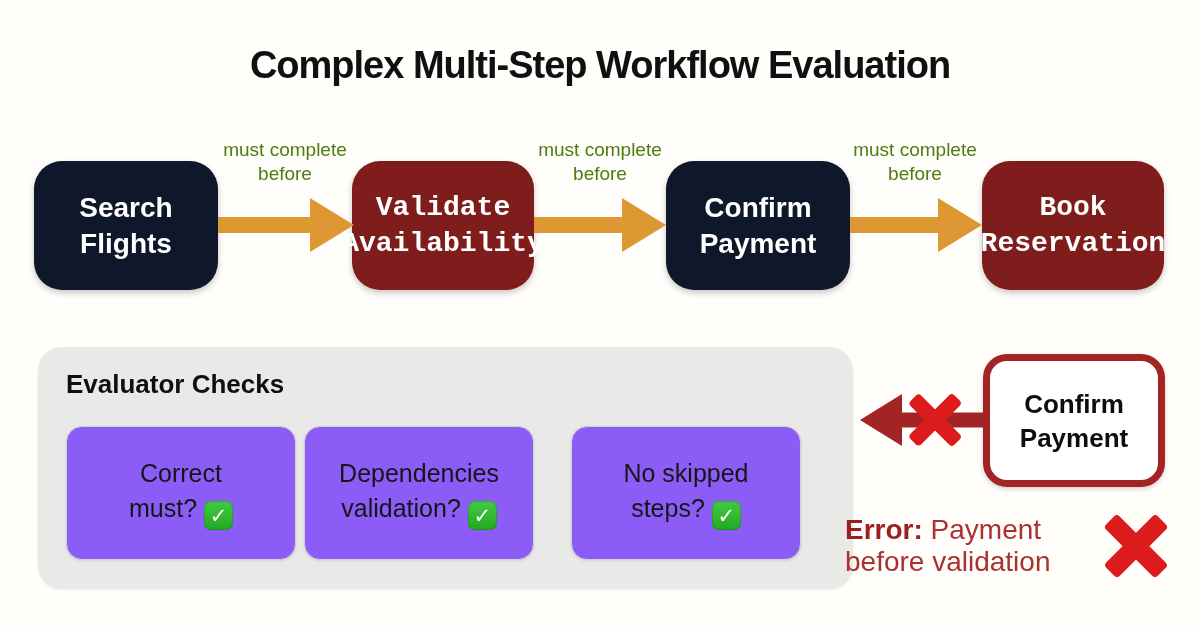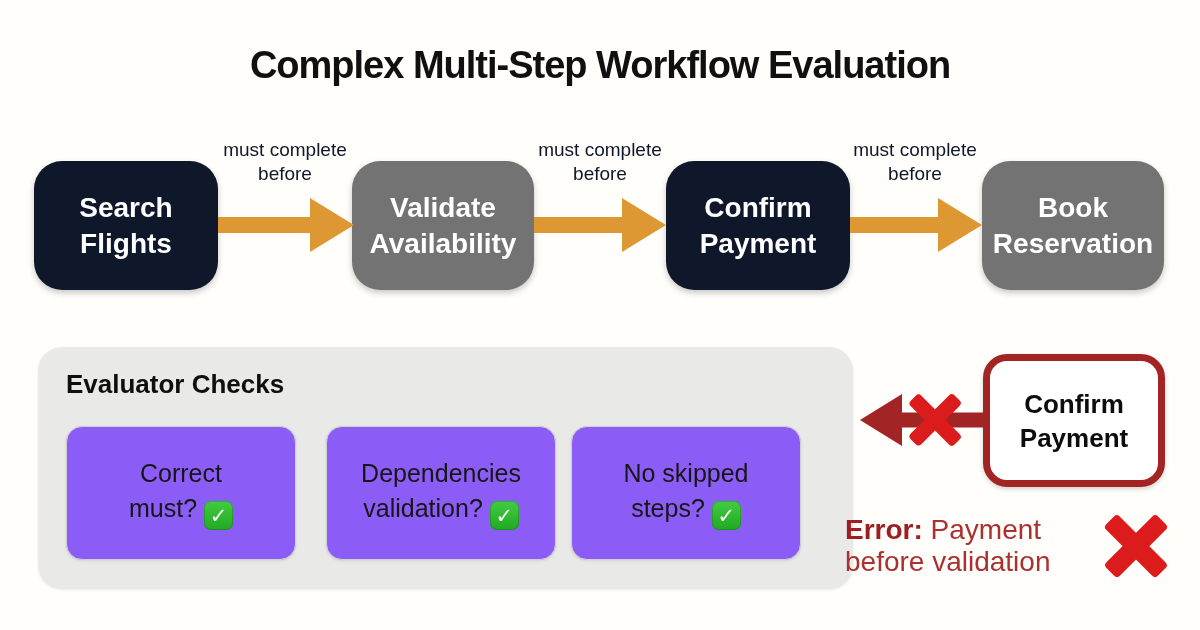--- a/index.html
+++ b/index.html
@@ -17,29 +17,29 @@
   
   .step{
     position:absolute;top:161px;height:129px;border-radius:28px;
     display:flex;align-items:center;justify-content:center;text-align:center;
     box-shadow:0 3px 6px rgba(0,0,0,.22);
   }
   .step .lbl{
     white-space:pre-line;color:#fff;font-weight:700;font-size:28px;line-height:36px;
   }
   .step.black{background:#0f172a;}
-  .step.orange{background:#737373;}
+  .step.orange{background:#7f1d1d;font-family:Liberation Mono, monospace;}
   .s0{left:34px;width:184px;}
   .s1{left:352px;width:182px;}
   .s2{left:666px;width:184px;}
   .s3{left:982px;width:182px;}
   
   .conn-label{
     position:absolute;top:138px;width:170px;text-align:center;
-    font-size:19px;line-height:24px;color:#0f172a;white-space:pre-line;
+    font-size:19px;line-height:24px;color:#4d7c0f;white-space:pre-line;
   }
   .cl0{left:200px;} .cl1{left:515px;} .cl2{left:830px;}
   
   .arrow{position:absolute;top:193px;height:64px;}
   .a0{left:218px;width:136px;} .a1{left:534px;width:132px;} .a2{left:850px;width:132px;}
   .arrow .shaft{
     position:absolute;left:0;right:38px;top:50%;transform:translateY(-50%);
     height:16px;background:#dd9834;
   }
   .arrow .head{
@@ -53,21 +53,21 @@
     background:#e9e9e8;border-radius:24px;box-shadow:0 1px 3px rgba(0,0,0,.08);
   }
   .panel-heading{
     position:absolute;left:28px;top:22px;font-size:26px;font-weight:700;color:#0f0f0f;
   }
   .card{
     position:absolute;top:79px;width:228px;height:132px;background:#8b5cf6;
     border:1px solid #d2d2d0;border-radius:16px;box-shadow:0 1px 3px rgba(0,0,0,.10);
     display:flex;align-items:center;justify-content:center;text-align:center;
   }
-  .c0{left:28px;} .c1{left:288px;} .c2{left:533px;}
+  .c0{left:28px;} .c1{left:266px;} .c2{left:533px;}
   .card .txt{font-size:25px;line-height:35px;color:#161616;}
   .check{
     display:inline-block;width:29px;height:29px;border-radius:7px;
     background:linear-gradient(180deg,#43cc43,#21a921);
     color:#fff;font-weight:700;font-size:21px;line-height:29px;text-align:center;
     vertical-align:-6px;box-shadow:inset 0 0 0 1px rgba(0,90,0,.25);
   }
   
   .error-box{
     position:absolute;left:983px;top:354px;width:182px;height:133px;

